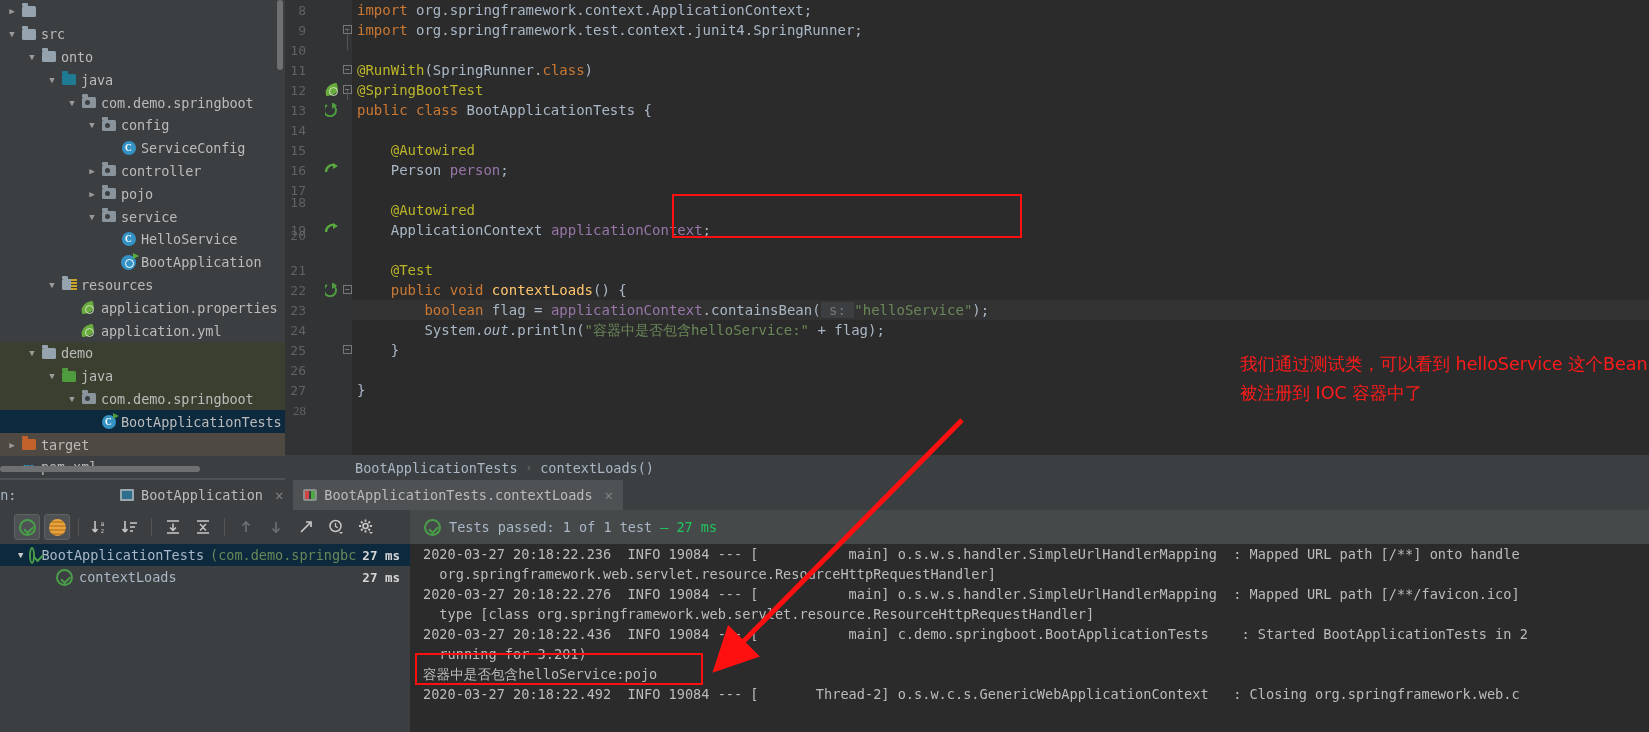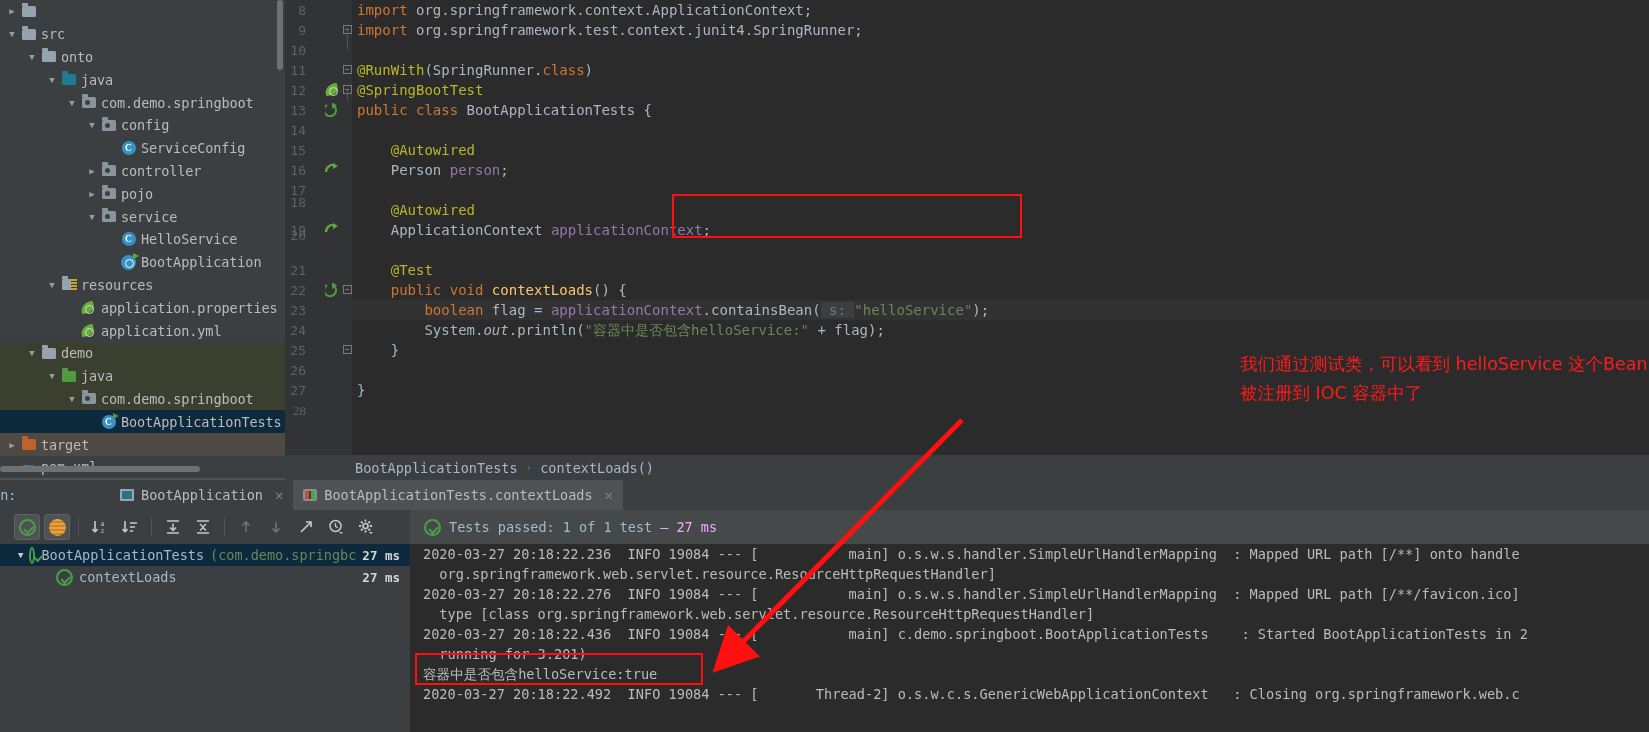--- a/index.html
+++ b/index.html
@@ -113,21 +113,21 @@
   .tb-btn.on{ background:#4e5254; border:1px solid #5e6263;}
   .tb-sep{ width:1px; height:18px; background:#555; margin:0 4px;}
   .ok-circle{ width:17px;height:17px;border-radius:50%;border:2px solid #4a9e49; position:relative;}
   .ok-circle:after{ content:""; position:absolute; left:3px; top:5px; width:7px;height:3.5px;
      border-left:2px solid #4a9e49; border-bottom:2px solid #4a9e49; transform:rotate(-45deg);}
   .orange-circle{ width:17px;height:17px;border-radius:50%;background:#e8a33d;
      background-image:linear-gradient(#e8a33d 0 55%, #c9862a 55% 100%); background-size:17px 4px;}
 
   #status-strip{ position:absolute; left:410px; top:0; width:1239px; height:34px; background:#45494a;
      display:flex; align-items:center; padding-left:14px; gap:8px; font-size:13.5px;}
-  #status-strip .dim{ color:#f0abfc; }
+  #status-strip .dim{ color:#22c55e; }
 
   #test-tree{ position:absolute; left:0; top:34px; width:410px; height:188px; background:#3c3f41;}
   .ttrow{ height:22px; display:flex; align-items:center; gap:6px; padding-left:22px; font-size:13.5px; white-space:nowrap;}
   .ttrow.sel{ background:#0d293e; }
   .ttrow .tw{ width:12px; color:#ccc; font-size:9px;}
   .ttrow .pkg{ color:#6a8759;}
   .ttrow .ms{ color:#d6d6d6; font-weight:bold; font-size:12.5px;}
   #tt-divider{ position:absolute; left:410px; top:34px; width:1px; height:188px; background:#2b2b2b;}
 
   #console{ position:absolute; left:411px; top:34px; width:1238px; height:188px; background:#2b2b2b;
@@ -529,21 +529,21 @@
       </div>
     <div id="tt-divider"></div>
 
     <div id="console">
         <div class="cline" style="top: 2px;">2020-03-27 20:18:22.236  INFO 19084 --- [           main] o.s.w.s.handler.SimpleUrlHandlerMapping  : Mapped URL path [/**] onto handle</div>
         <div class="cline" style="top: 22px;">  org.springframework.web.servlet.resource.ResourceHttpRequestHandler]</div>
         <div class="cline" style="top: 42px;">2020-03-27 20:18:22.276  INFO 19084 --- [           main] o.s.w.s.handler.SimpleUrlHandlerMapping  : Mapped URL path [/**/favicon.ico]</div>
         <div class="cline" style="top: 62px;">  type [class org.springframework.web.servlet.resource.ResourceHttpRequestHandler]</div>
         <div class="cline" style="top: 82px;">2020-03-27 20:18:22.436  INFO 19084 --- [           main] c.demo.springboot.BootApplicationTests    : Started BootApplicationTests in 2</div>
         <div class="cline" style="top: 102px;">  running for 3.201)</div>
-        <div class="cline" style="top: 122px;">容器中是否包含helloService:true</div>
+        <div class="cline" style="top: 122px;">容器中是否包含helloService:pojo</div>
         <div class="cline" style="top: 142px;">2020-03-27 20:18:22.492  INFO 19084 --- [       Thread-2] o.s.w.c.s.GenericWebApplicationContext   : Closing org.springframework.web.c</div>
       </div>
   </div>
 
   <div id="red-box-console"></div>
 
   <svg id="arrow-svg">
     <defs>
       <marker id="ah" markerWidth="9" markerHeight="9" refX="4" refY="4.5" orient="auto">
         <path d="M0,0 L9,4.5 L0,9 z" fill="#ff1010"></path>

